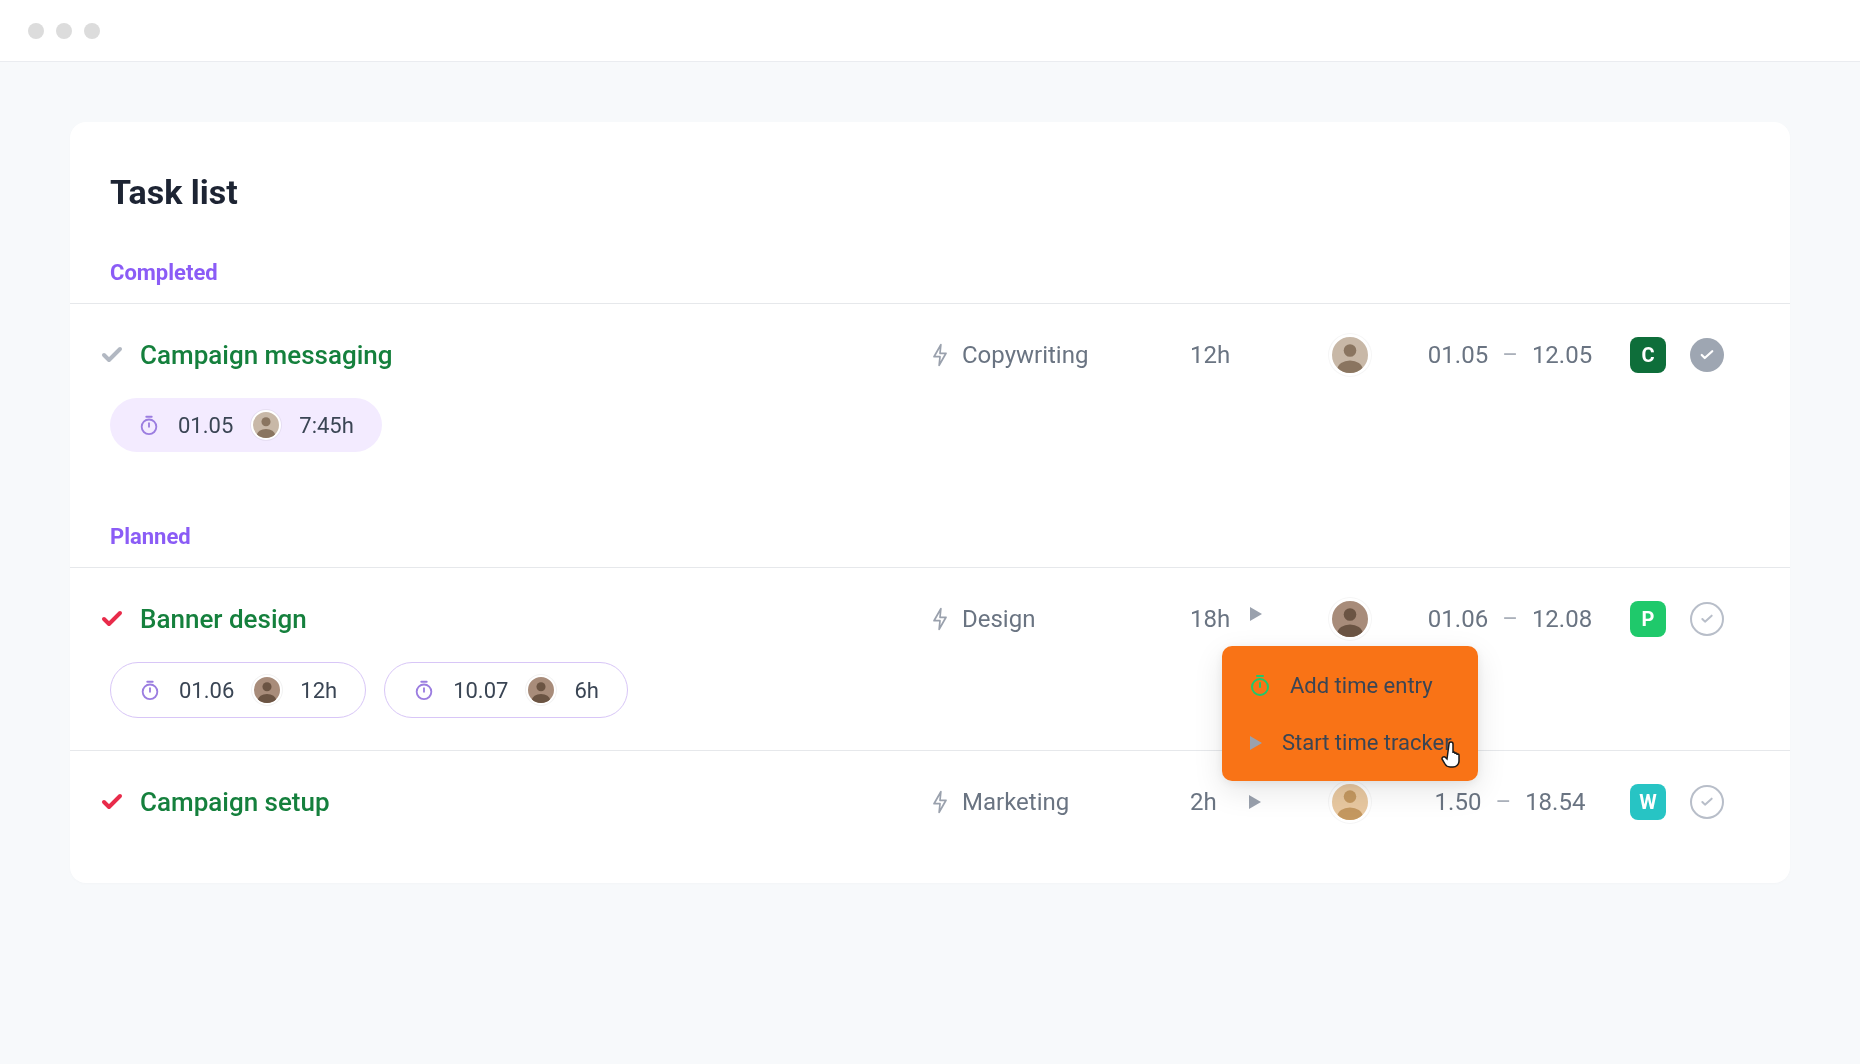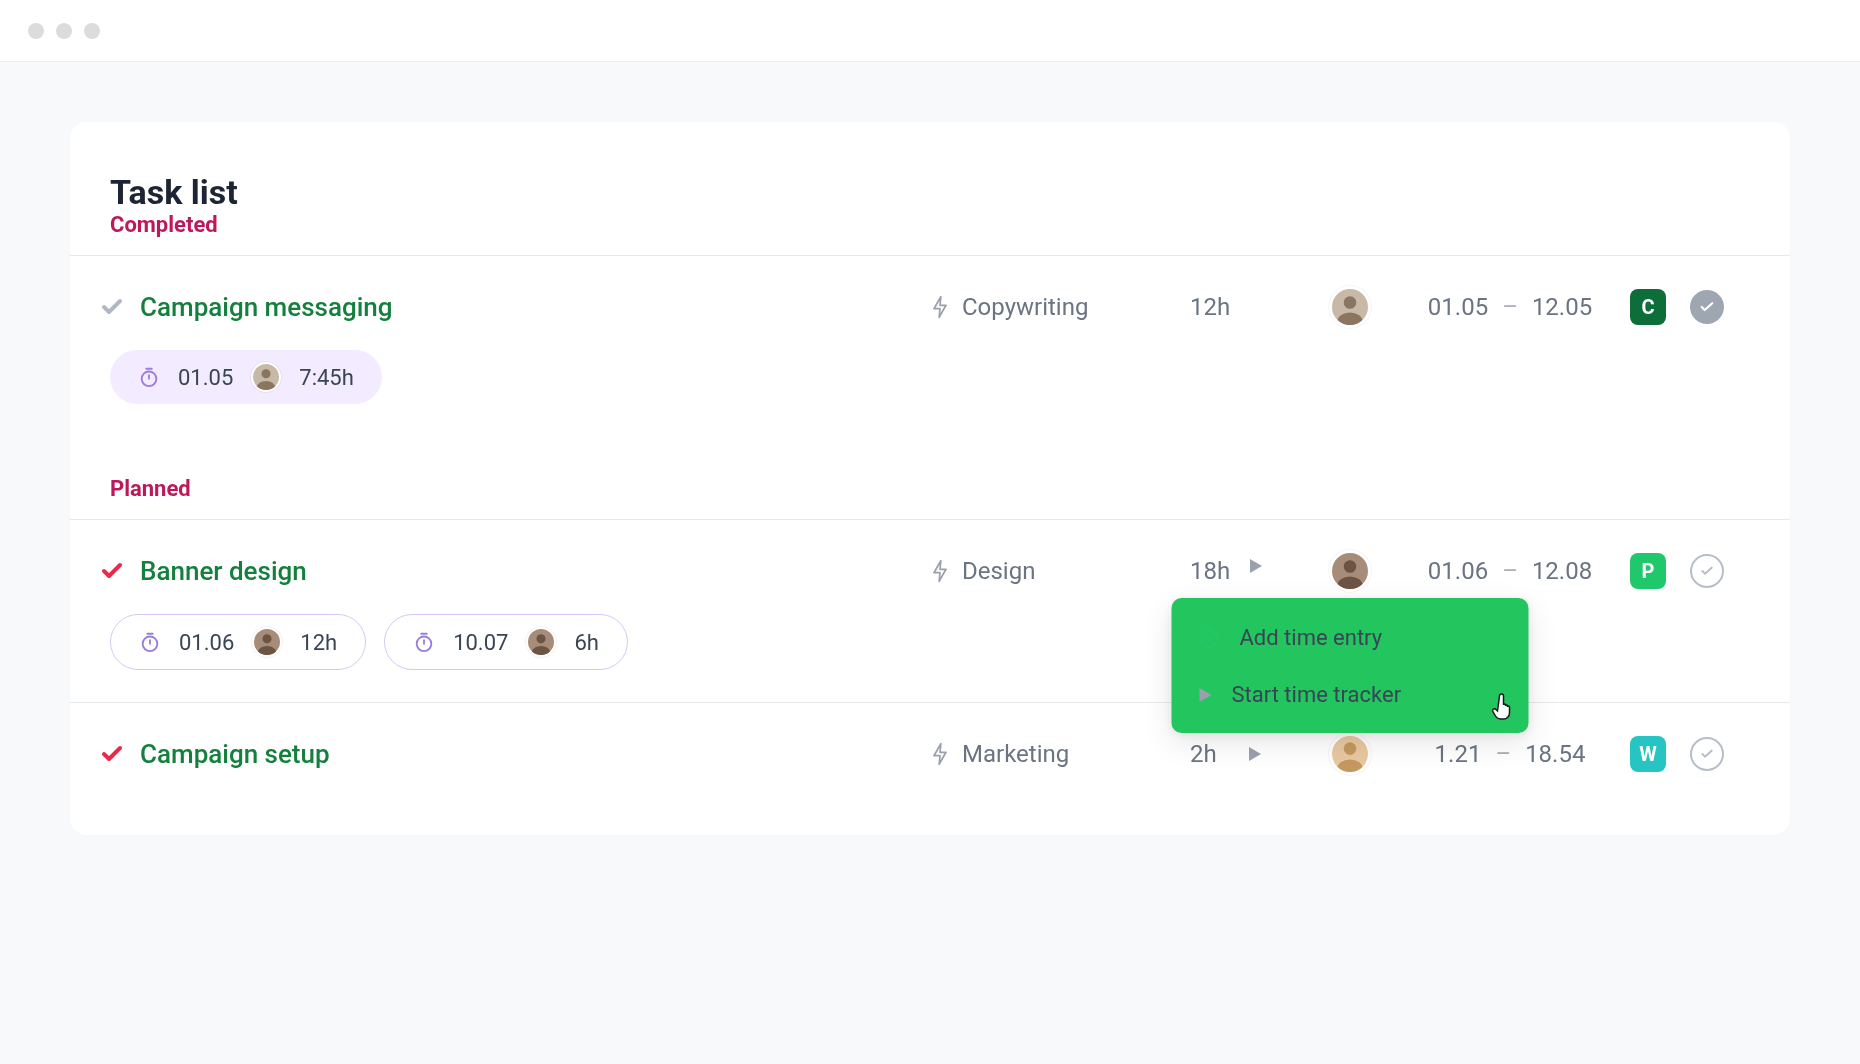--- a/index.html
+++ b/index.html
@@ -27,24 +27,25 @@
       margin: 60px 70px;
       background: #ffffff;
       border-radius: 16px;
       padding: 50px 0 60px 0;
       box-shadow: 0 1px 3px rgba(0,0,0,0.02);
     }
     .page-title {
       font-size: 34px;
       font-weight: 700;
       color: #1d2433;
+      margin-bottom: 48px;
       padding: 0 40px;
     }
     .section-header {
-      color: #be185d;
+      color: #8b5cf6;
       font-size: 22px;
       font-weight: 700;
       padding: 0 40px 18px 40px;
       border-bottom: 1px solid #e6e8eb;
     }
     .task-row {
       display: grid;
       grid-template-columns: 56px 1fr 260px 120px 80px 240px 60px 60px;
       align-items: center;
       padding: 30px 40px 0 14px;
@@ -105,25 +106,25 @@
       box-shadow: 0 0 0 1px rgba(0,0,0,0.05);
       overflow: hidden;
     }
     .chip .mini-avatar svg { width:100%; height:100%; }
     .divider { border-bottom: 1px solid #e6e8eb; }
     .popover {
       position: absolute;
       top: 48px;
       left: 50%;
       transform: translateX(-50%);
-      background: #22c55e;
+      background: #f97316;
       border-radius: 10px;
       box-shadow: 0 10px 30px rgba(0,0,0,0.10), 0 2px 8px rgba(0,0,0,0.06);
       padding: 10px 0;
-      width: 357px;
+      width: 256px;
       z-index: 10;
     }
     .popover-item {
       display: flex; align-items: center; gap: 18px;
       padding: 16px 26px;
       font-size: 22px; color: #3a4554;
       cursor: pointer;
     }
     .cursor-hand {
       position: absolute;
@@ -326,21 +327,21 @@
     </div>
     <div class="avatar-cell">
       <div class="avatar" style="background:#e8c8a0">
         <svg viewBox="0 0 40 40">
             <circle cx="20" cy="14" r="7" fill="#c49860"></circle>
             <ellipse cx="20" cy="36" rx="14" ry="10" fill="#c49860"></ellipse>
           </svg>
       </div>
     </div>
     <div class="date-range">
-      <span>1.21</span>
+      <span>1.50</span>
       <span class="dash">–</span>
       <span>18.54</span>
     </div>
     <div>
       <div class="status-badge status-w">W</div>
     </div>
     <div>
       <div class="done-circle done-outline">
         <svg width="16" height="16" viewBox="0 0 24 24">
             <path d="M5 12l4 4L19 7" stroke="#b8bec9" stroke-width="3" fill="none" stroke-linecap="round" stroke-linejoin="round"></path>

